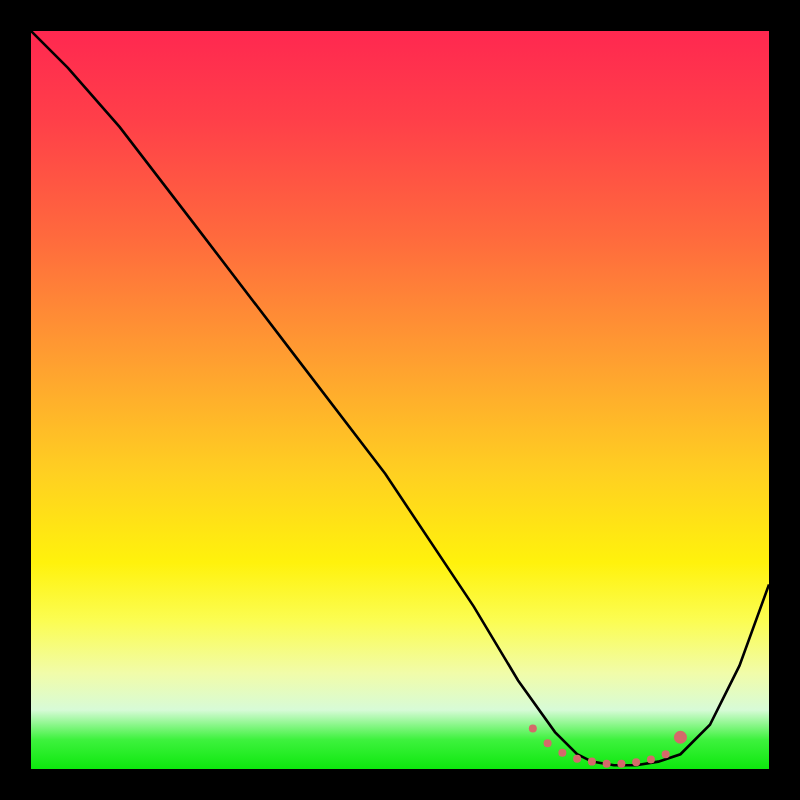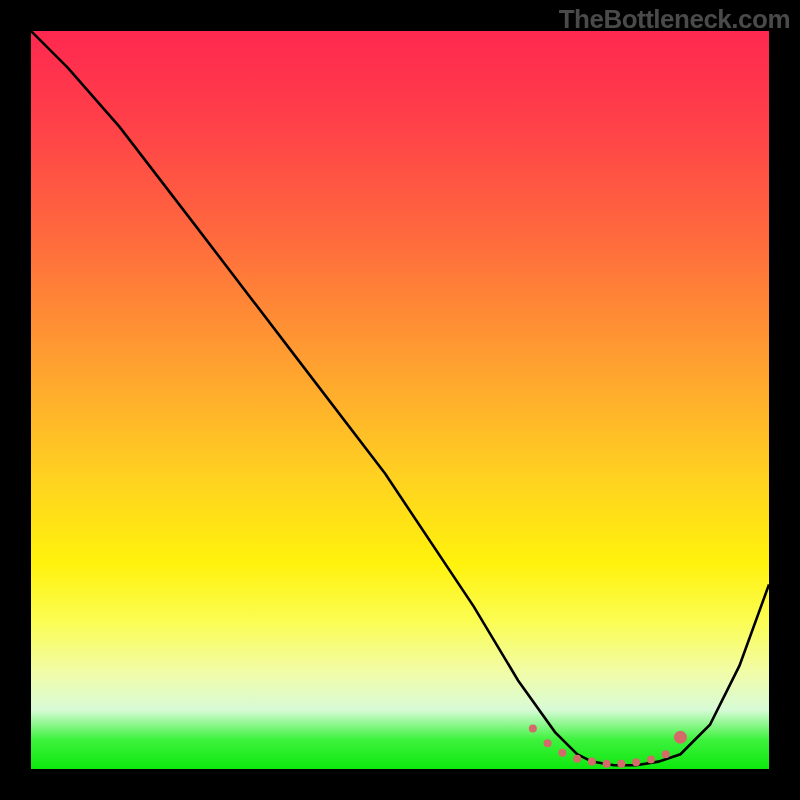--- a/index.html
+++ b/index.html
@@ -52,21 +52,20 @@
     position: absolute;
     inset: 0;
     width: 100%;
     height: 100%;
   }
 </style>
 </head>
 <body>
 
 <div class="frame">
-  <div class="watermark">TheBottleneck.com</div>
 
   <div class="plot-area">
     <svg viewBox="0 0 738 738" preserveAspectRatio="none">
       <path id="curve-path" fill="none" stroke="#000000" stroke-width="2.6" d="M0.00 0.00 L36.90 36.90 L88.56 95.94 L162.36 191.88 L258.30 317.34 L354.24 442.80 L442.80 575.64 L487.08 649.44 L523.98 701.10 L546.12 723.24 L560.88 730.62 L583.02 734.31 L605.16 734.31 L627.30 730.62 L649.44 723.24 L678.96 693.72 L708.48 634.68 L738.00 553.50"></path>
       <g id="markers">
           <circle cx="501.84" cy="697.41" r="4" fill="#d46a6a"></circle>
           <circle cx="516.60" cy="712.17" r="4" fill="#d46a6a"></circle>
           <circle cx="531.36" cy="721.76" r="4" fill="#d46a6a"></circle>
           <circle cx="546.12" cy="727.67" r="4" fill="#d46a6a"></circle>
           <circle cx="560.88" cy="730.62" r="4" fill="#d46a6a"></circle>

